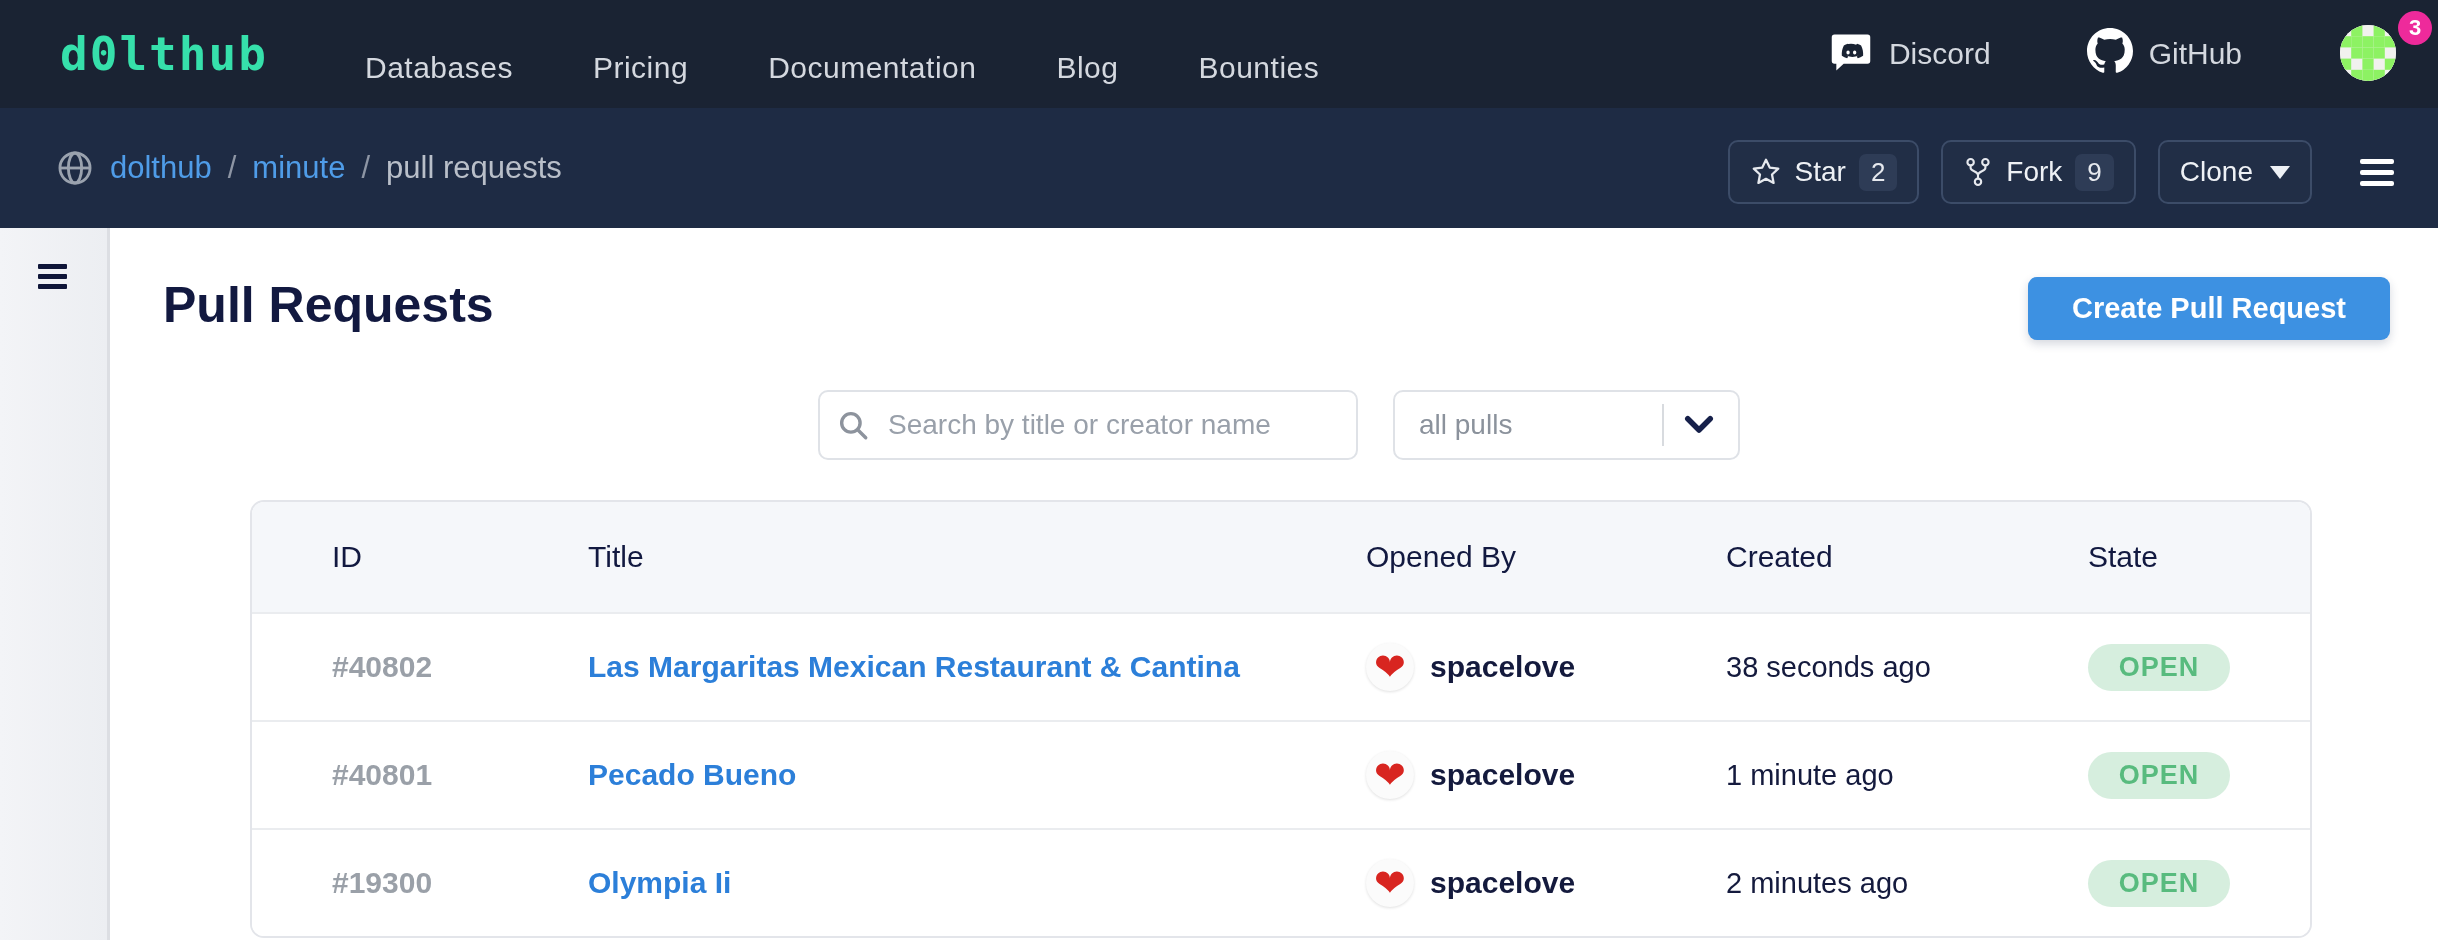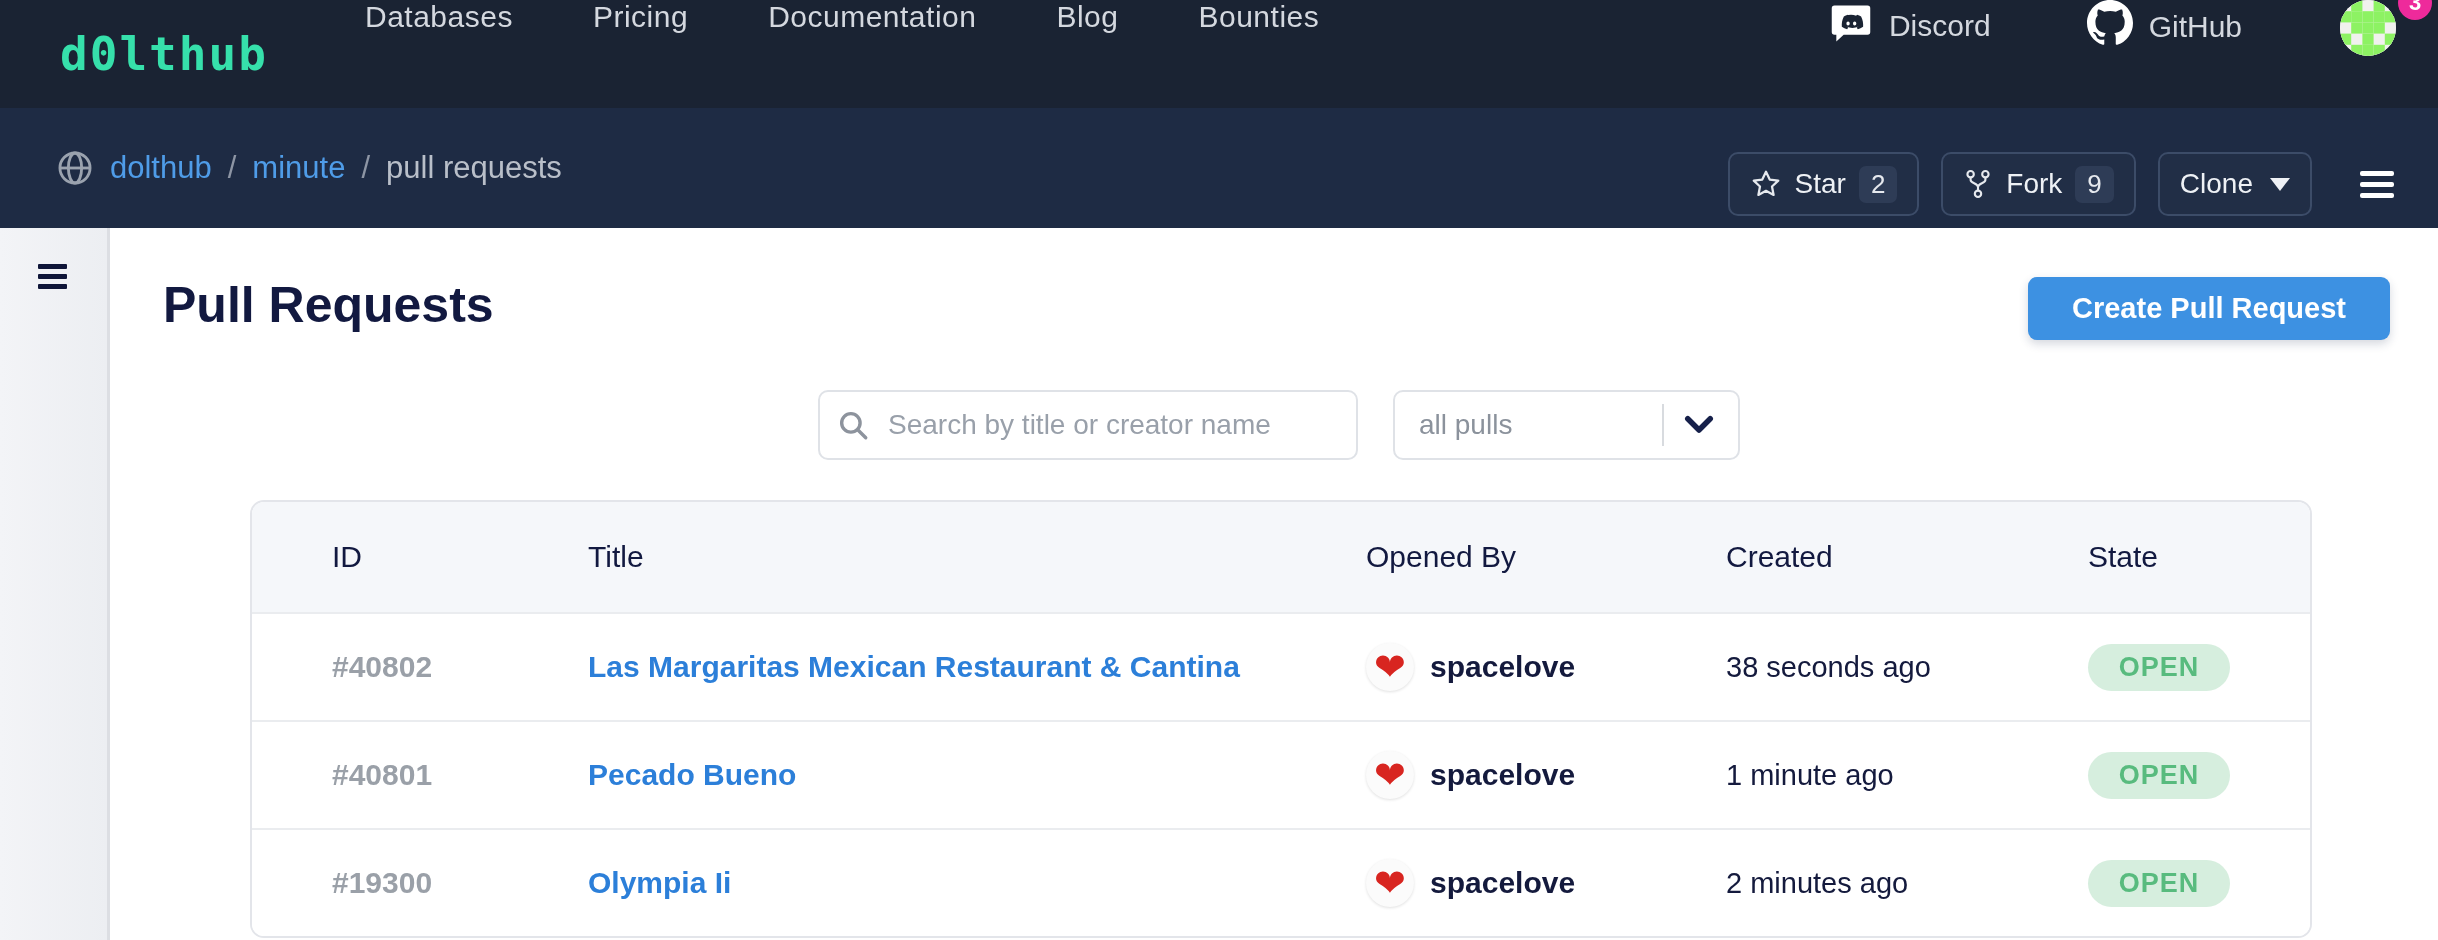--- a/index.html
+++ b/index.html
@@ -6,39 +6,39 @@
   html,body { width:2438px; height:940px; }
   body { font-family:"Liberation Sans", sans-serif; background:#fff; overflow:hidden; }
   .page { position:relative; width:2438px; height:940px; }
 
   
   .topnav { position:absolute; left:0; top:0; width:2438px; height:108px;
             background:#1a2333; display:flex; align-items:center; }
   .logo { position:absolute; left:60px; top:0; height:108px; display:flex; align-items:center;
           font-family:"DejaVu Sans Mono", monospace; font-weight:bold; font-size:46px;
           color:#36e0ab; letter-spacing:2px; cursor:pointer; }
-  .navlinks { position:absolute; left:365px; top:0; height:136px; display:flex; gap:80px; }
+  .navlinks { position:absolute; left:365px; top:0; height:136px; display:flex; align-items:center; gap:80px; }
   .navlink { font-size:30px; color:#d4d8df; letter-spacing:.5px; cursor:pointer; }
-  .nav-right { position:absolute; right:40px; top:0; height:108px; display:flex; align-items:flex-start; gap:24px; }
+  .nav-right { position:absolute; right:40px; top:0; height:108px; display:flex; align-items:center; gap:24px; }
   .nav-ext { display:flex; align-items:center; gap:16px; color:#d4d8df; font-size:30px; cursor:pointer; }
   .nav-ext + .nav-ext { margin-left:72px; }
   .avatar-wrap { position:relative; margin-left:74px; width:58px; height:58px; cursor:pointer; }
   .avatar { width:56px; height:56px; border-radius:50%; overflow:hidden; background:#f1f1ee; display:block; }
   .avatar-badge { position:absolute; top:-14px; right:-34px; width:34px; height:34px; border-radius:50%;
                   background:#ee2a9b; color:#fff; font-size:22px; font-weight:bold;
                   display:flex; align-items:center; justify-content:center; }
 
   
   .repobar { position:absolute; left:0; top:108px; width:2438px; height:120px;
              background:#1e2b44; display:flex; align-items:center; }
   .breadcrumb { position:absolute; left:56px; top:0; height:120px; display:flex; align-items:center; gap:16px; font-size:31px; }
   .bc-link { color:#4f9ce8; cursor:pointer; }
   .bc-sep { color:#8d95a4; }
   .bc-current { color:#b9bfc9; }
-  .repobar-actions { position:absolute; right:44px; top:16px; height:120px; display:flex; align-items:center; gap:22px; }
+  .repobar-actions { position:absolute; right:44px; top:4px; height:120px; display:flex; align-items:center; gap:22px; }
   .pill-btn { display:flex; align-items:center; gap:13px; height:64px; padding:0 20px;
               border:2px solid #3c4c68; border-radius:10px; color:#eef1f5; font-size:28px; cursor:pointer;
               background:rgba(255,255,255,0.015); }
   .count-chip { background:#2e3c56; border-radius:7px; padding:3px 12px; font-size:26px; color:#e6e9ee; }
   .caret-down { width:0; height:0; border-left:10px solid transparent; border-right:10px solid transparent;
                 border-top:13px solid #eef1f5; margin-left:4px; }
   .burger-light { display:flex; flex-direction:column; gap:6px; margin-left:26px; cursor:pointer; }
   .burger-light span { display:block; width:34px; height:5px; background:#fff; border-radius:2px; }
 
   

